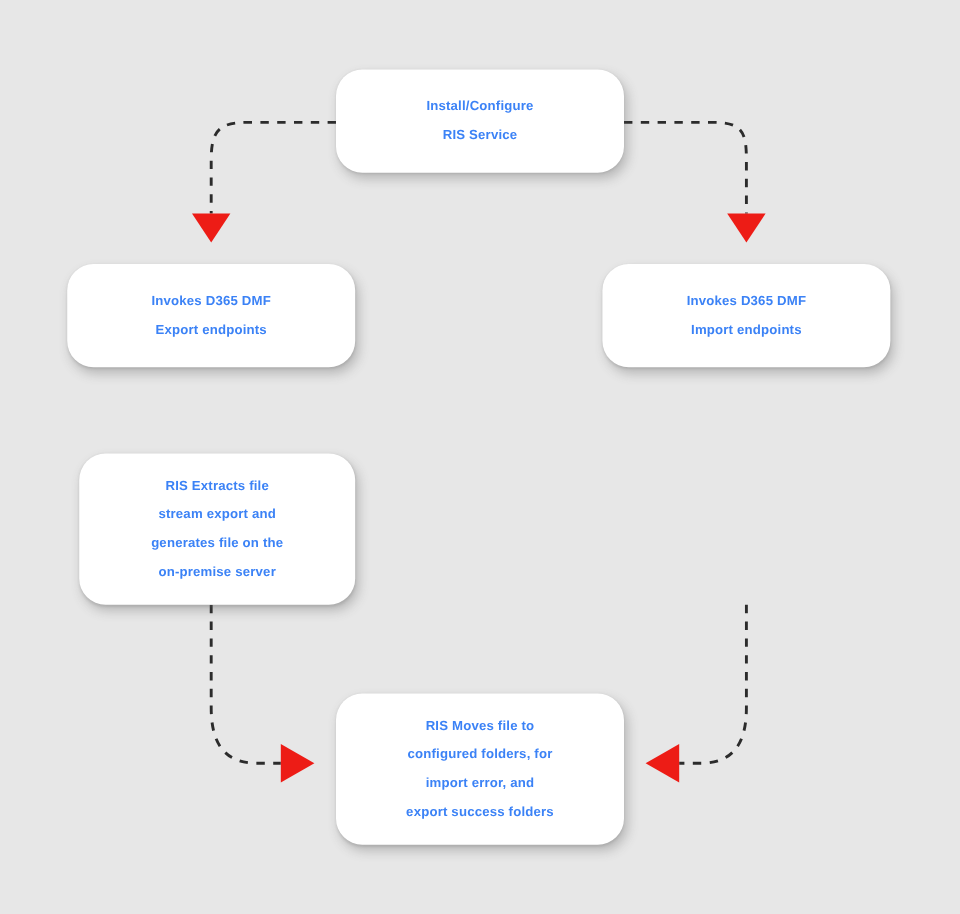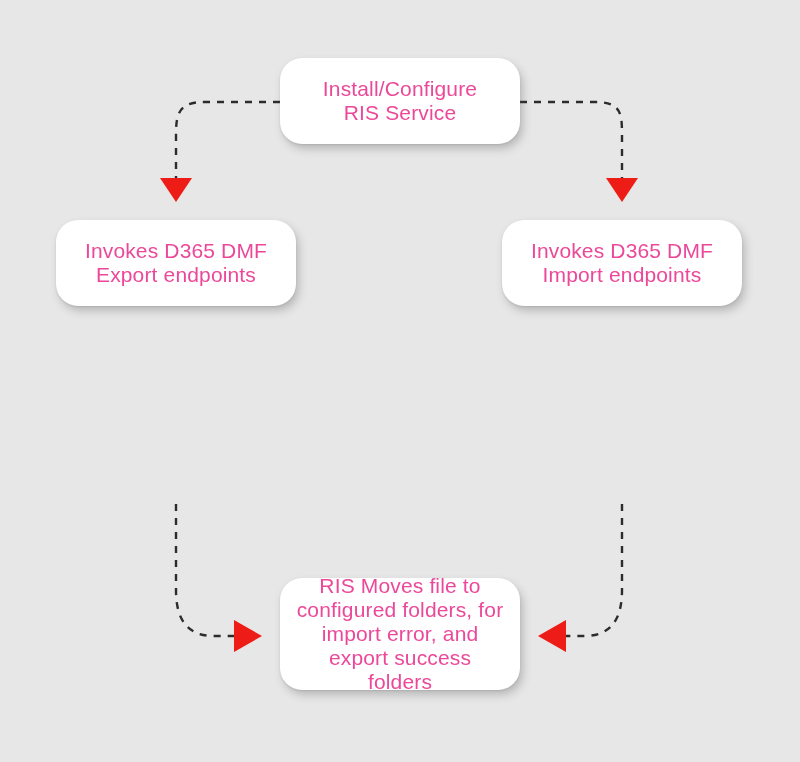--- a/index.html
+++ b/index.html
@@ -35,35 +35,35 @@
     border-radius: 22px;
     box-shadow: 3px 5px 9px rgba(80, 80, 80, 0.30),
                 0 1px 2px rgba(120, 120, 120, 0.20);
     display: flex;
     align-items: center;
     justify-content: center;
     text-align: center;
     z-index: 2;
   }
   .node-label {
-    color: #ec4899;
-    font-size: 21px;
+    color: #3b82f6;
+    font-size: 11px;
     line-height: 24px;
-    font-weight: 400;
+    font-weight: 700;
     letter-spacing: 0.15px;
     white-space: pre-line;
     padding: 0 14px;
   }
   
   #node-install   { left: 280px; top: 58px;  width: 240px; height: 86px; }
   #node-export    { left: 56px;  top: 220px; width: 240px; height: 86px; }
   #node-import    { left: 502px; top: 220px; width: 240px; height: 86px; }
   #node-extract   { left: 66px;  top: 378px; width: 230px; height: 126px; }
   #node-read      { left: 502px; top: 378px; width: 240px; height: 126px; }
-  #node-moves     { left: 280px; top: 578px; width: 240px; height: 112px; }
+  #node-moves     { left: 280px; top: 578px; width: 240px; height: 126px; }
 
   .conn-path {
     fill: none;
     stroke: #2c2c2c;
     stroke-width: 2.4;
     stroke-dasharray: 7 7;
     stroke-linecap: butt;
   }
   .arrow-head {
     fill: #ed1c16;
@@ -105,20 +105,26 @@
   <div class="node" id="node-export">
     <span class="node-label">Invokes D365 DMF
 Export endpoints</span>
   </div>
 
   <div class="node" id="node-import">
     <span class="node-label">Invokes D365 DMF
 Import endpoints</span>
   </div>
 
+  <div class="node" id="node-extract">
+    <span class="node-label">RIS Extracts file
+stream export and
+generates file on the
+on-premise server</span>
+  </div>
 
 
   <div class="node" id="node-moves">
     <span class="node-label">RIS Moves file to
 configured folders, for
 import error, and
 export success folders</span>
   </div>
 
 </div>

